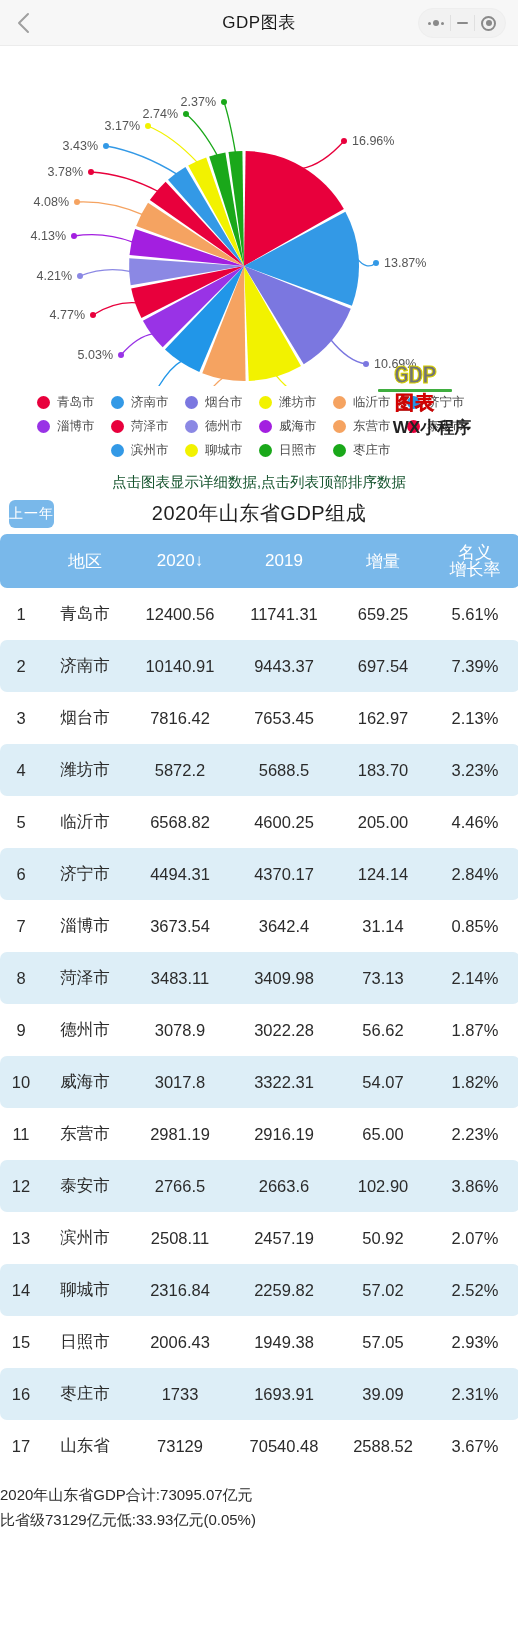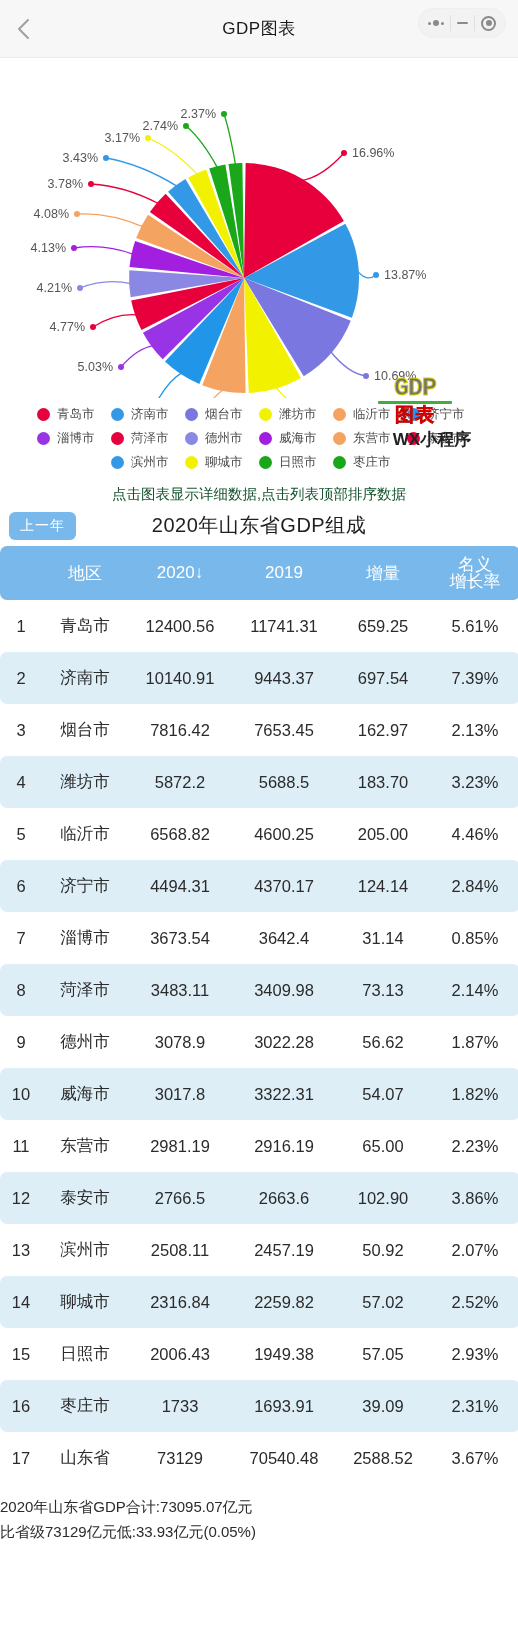--- a/index.html
+++ b/index.html
@@ -5,21 +5,21 @@
   * { margin:0; padding:0; box-sizing:border-box; }
   html,body { width:518px; }
   body {
     font-family:"Liberation Sans","DejaVu Sans",sans-serif;
     background:#ffffff; color:#333; width:518px; height:1632px;
     overflow:hidden; position:relative;
   }
 
   
   .navbar{
-    height:58px; background:#f7f7f7; position:relative;
+    height:46px; background:#f7f7f7; position:relative;
     display:flex; align-items:center; border-bottom:1px solid #ececec;
   }
   .nav-back{ width:46px; height:46px; display:flex; align-items:center; justify-content:center; }
   .nav-back svg{ display:block; }
   .nav-title{
     position:absolute; left:0; right:0; text-align:center;
     font-size:17px; color:#1a1a1a; letter-spacing:.5px; pointer-events:none;
   }
   .capsule{
     position:absolute; right:12px; top:8px; height:30px; width:88px;
@@ -59,21 +59,21 @@
   .legend-row{ display:flex; justify-content:center; align-items:center; height:24px; }
   .legend-item{ display:flex; align-items:center; width:74px; }
   .legend-dot{ width:13px;height:13px;border-radius:50%; flex:0 0 auto; }
   .legend-text{ font-size:12.5px; color:#4a4a4a; margin-left:7px; white-space:nowrap; }
 
   
   .hint{ text-align:center; font-size:14.5px; color:#14532d; margin-top:11px; }
   .title-row{ position:relative; height:38px; margin-top:4px; }
   .prev-year{
     position:absolute; left:9px; top:4px; background:#79b8ea; color:#fff;
-    font-size:14px; padding:5px 11px; border-radius:6px; letter-spacing:1px;
+    font-size:14px; padding:5px 0; border-radius:6px; letter-spacing:1px;
   }
   .main-title{
     text-align:center; font-size:20px; color:#1f1f1f; line-height:34px; letter-spacing:.5px;
   }
 
   
   .tbl{ width:500px; margin:0 auto; border-collapse:collapse; table-layout:fixed; }
   .tbl thead tr{ background:#79b8ea; }
   .tbl thead th{
     color:#ffffff; font-weight:normal; font-size:17px; height:54px;

